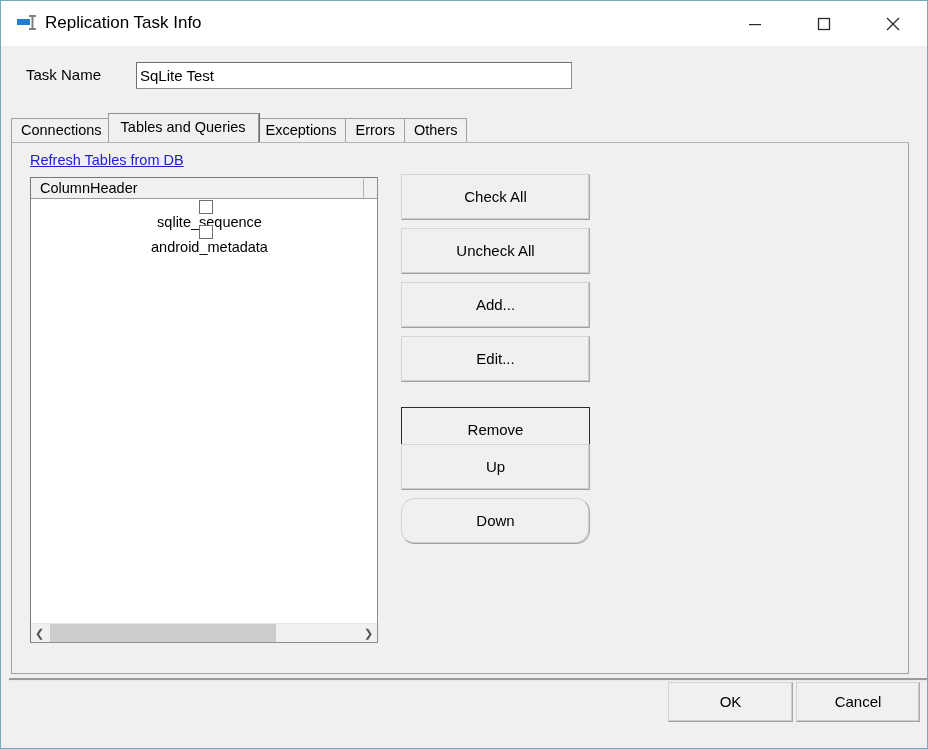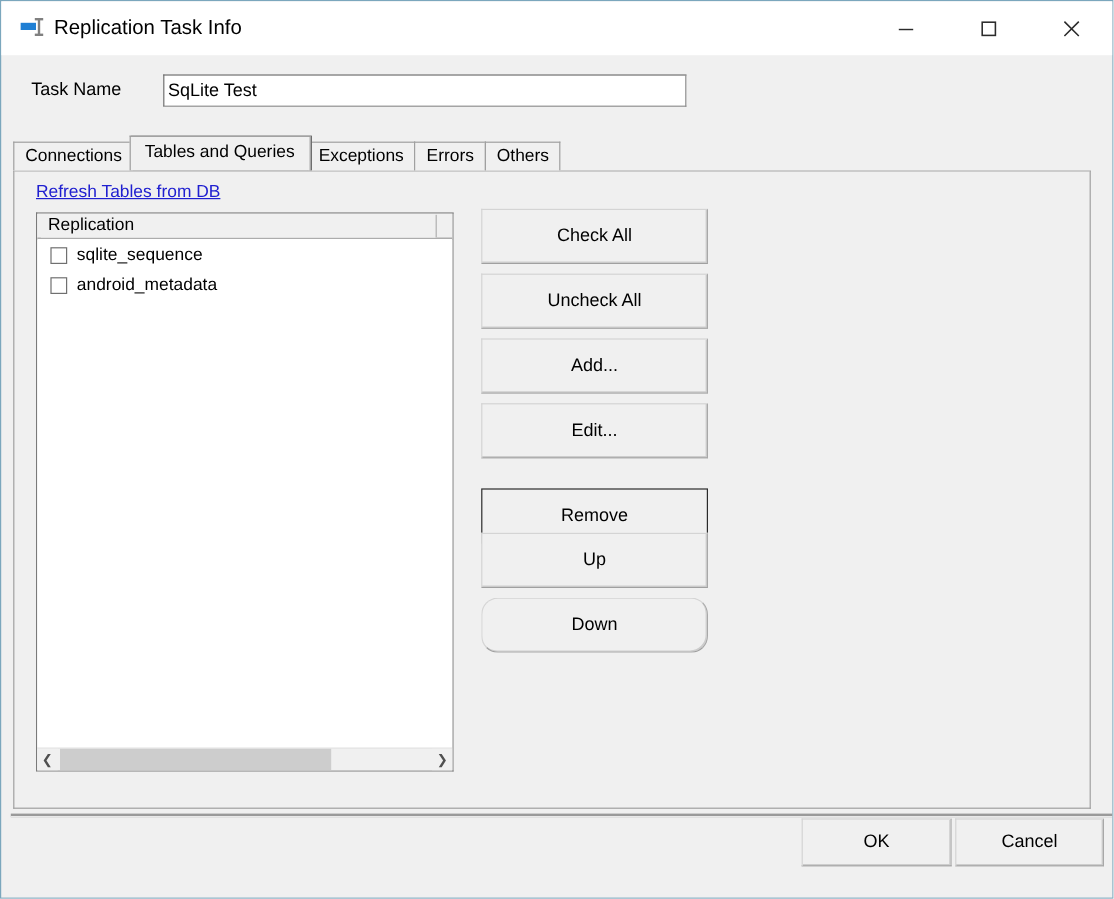--- a/index.html
+++ b/index.html
@@ -199,20 +199,21 @@
     right: 0;
     bottom: 19px;
     background: #ffffff;
   }
   .lv-row {
     display: flex;
     align-items: center;
     height: 25px;
     padding-left: 11px;
     cursor: default;
+    flex-direction: column;
   }
   .lv-check {
     width: 14px;
     height: 14px;
     box-sizing: border-box;
     border: 1px solid #707070;
     background: #ffffff;
     margin-right: 8px;
     flex: none;
   }
@@ -357,21 +358,21 @@
     <div class="tab">Errors</div>
     <div class="tab">Others</div>
   </div>
 
   <div class="tabpanel">
 
     <div class="refresh-link">Refresh Tables from DB</div>
 
     <div class="listview">
       <div class="lv-header">
-        <div class="lv-col">Replication</div>
+        <div class="lv-col">ColumnHeader</div>
       </div>
 
       <div class="lv-rows">
         <div class="lv-row">
           <span class="lv-check"></span>
           <span class="lv-label">sqlite_sequence</span>
         </div>
         <div class="lv-row">
           <span class="lv-check"></span>
           <span class="lv-label">android_metadata</span>

